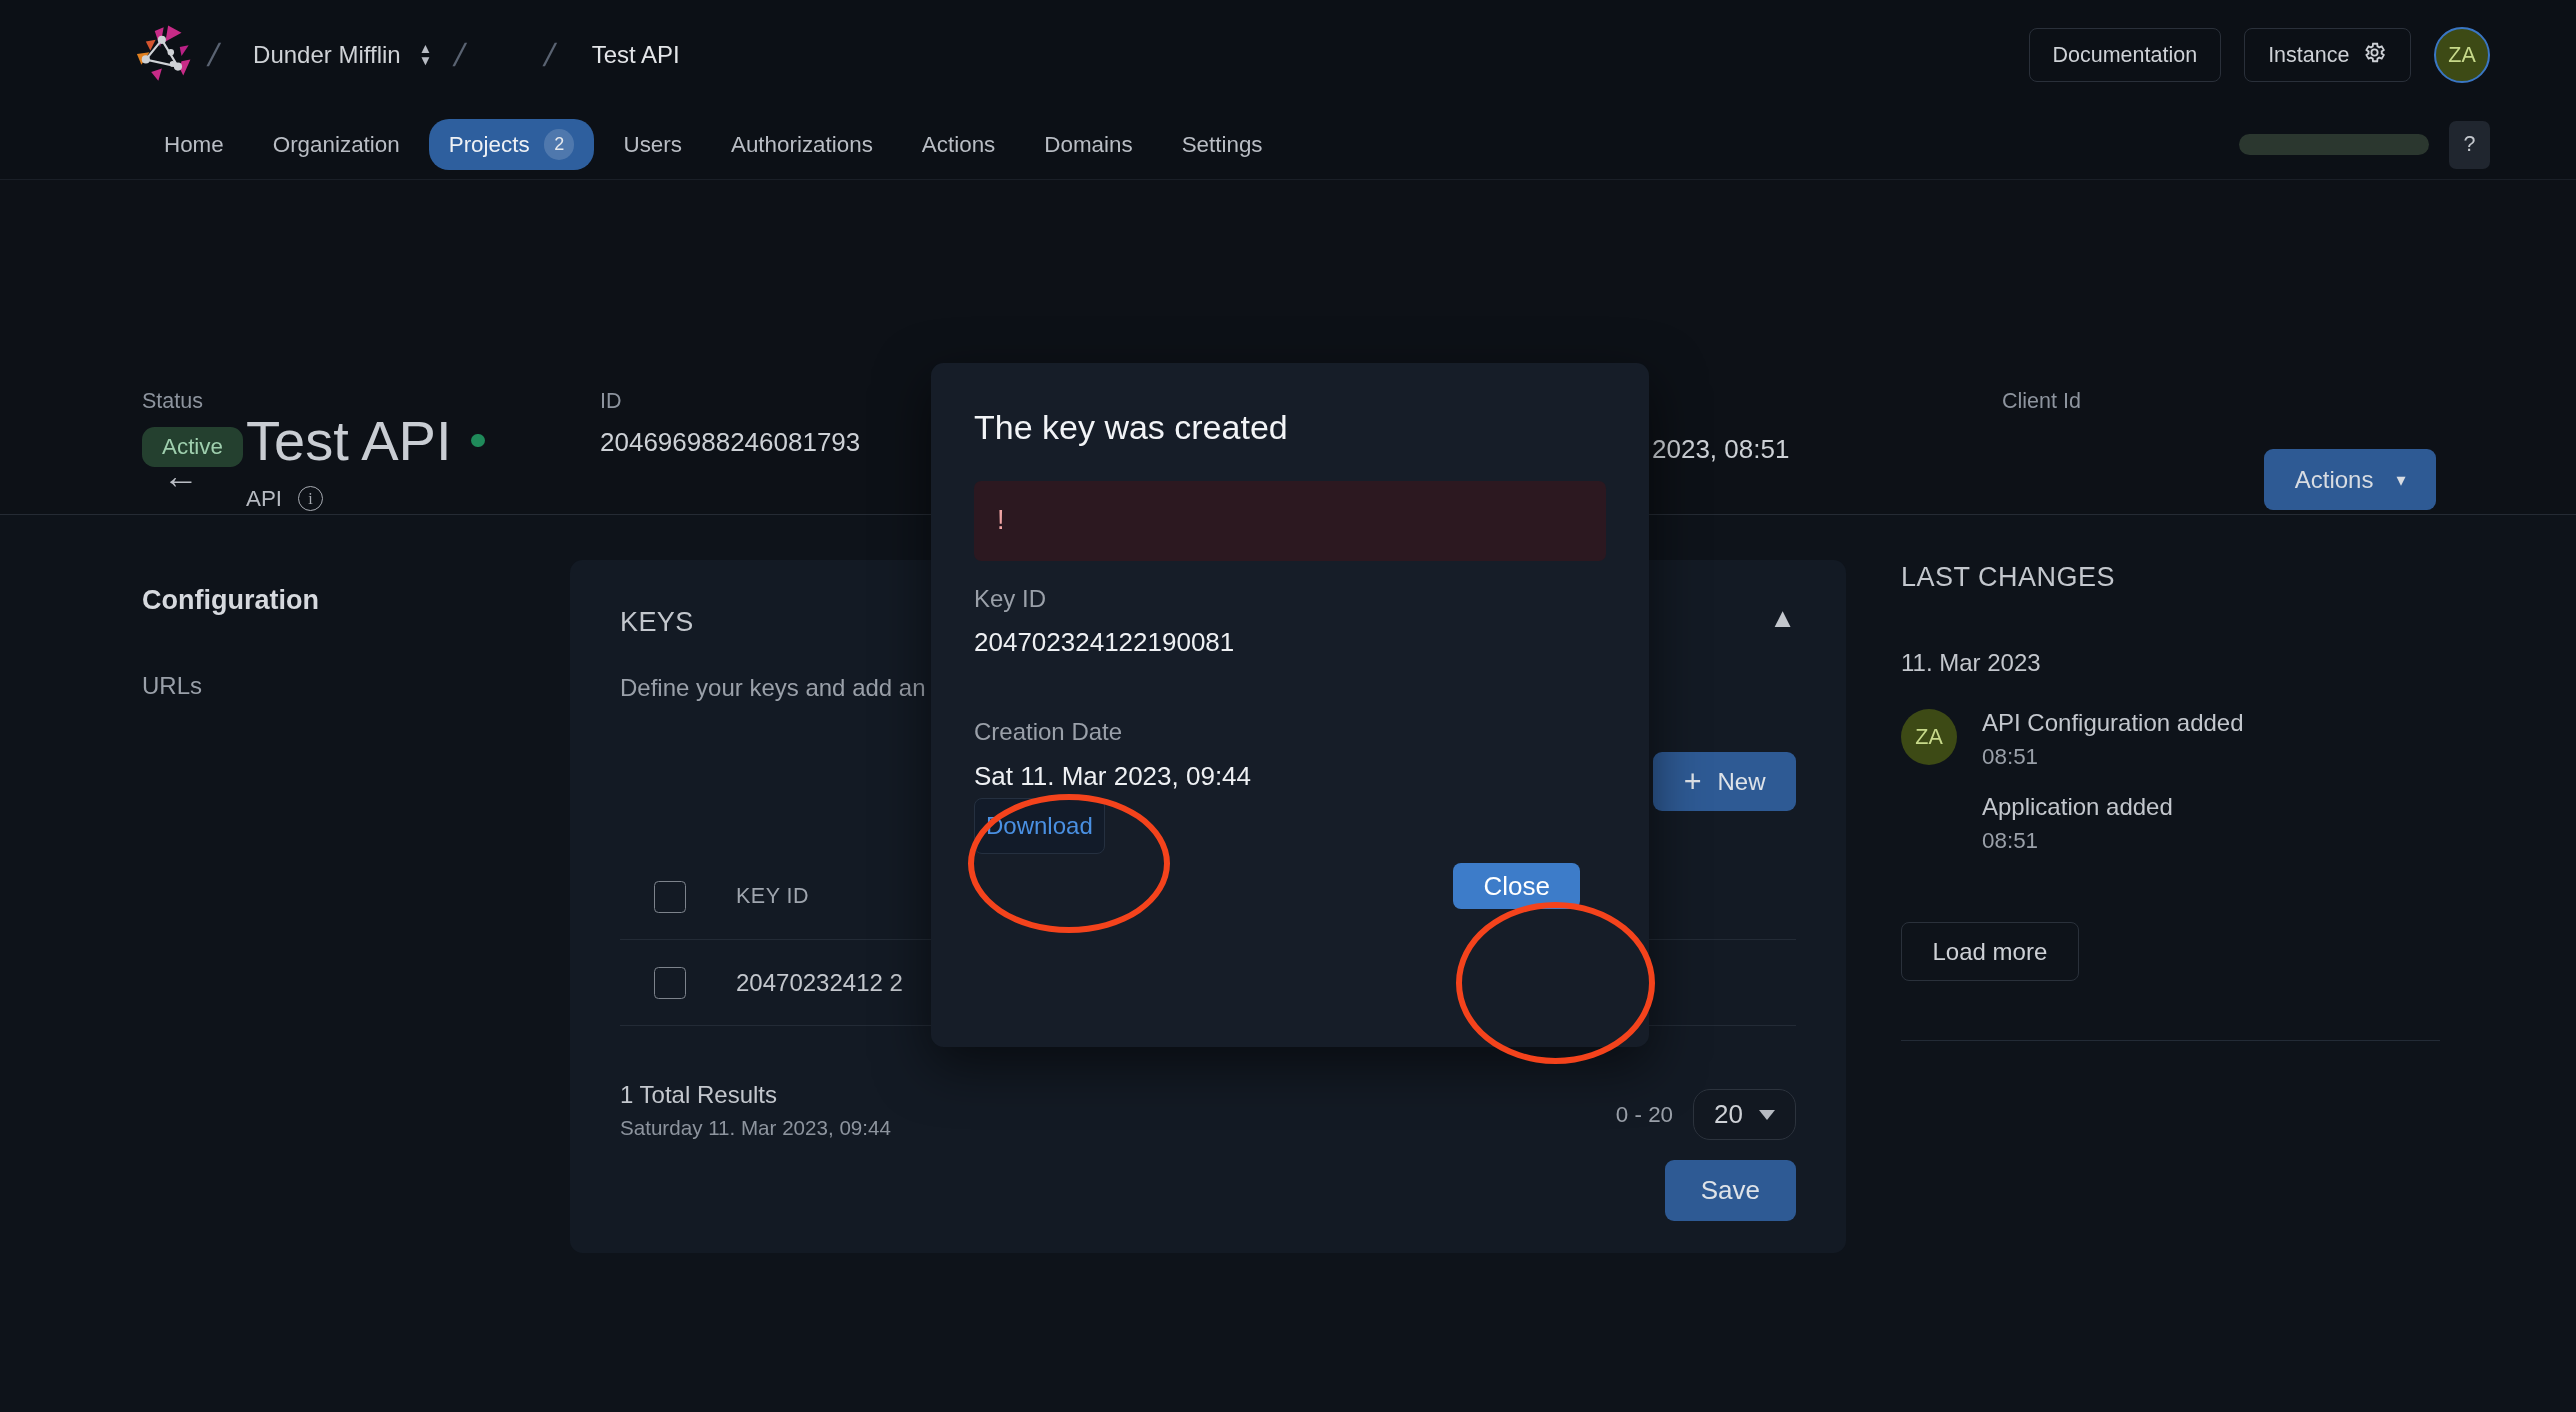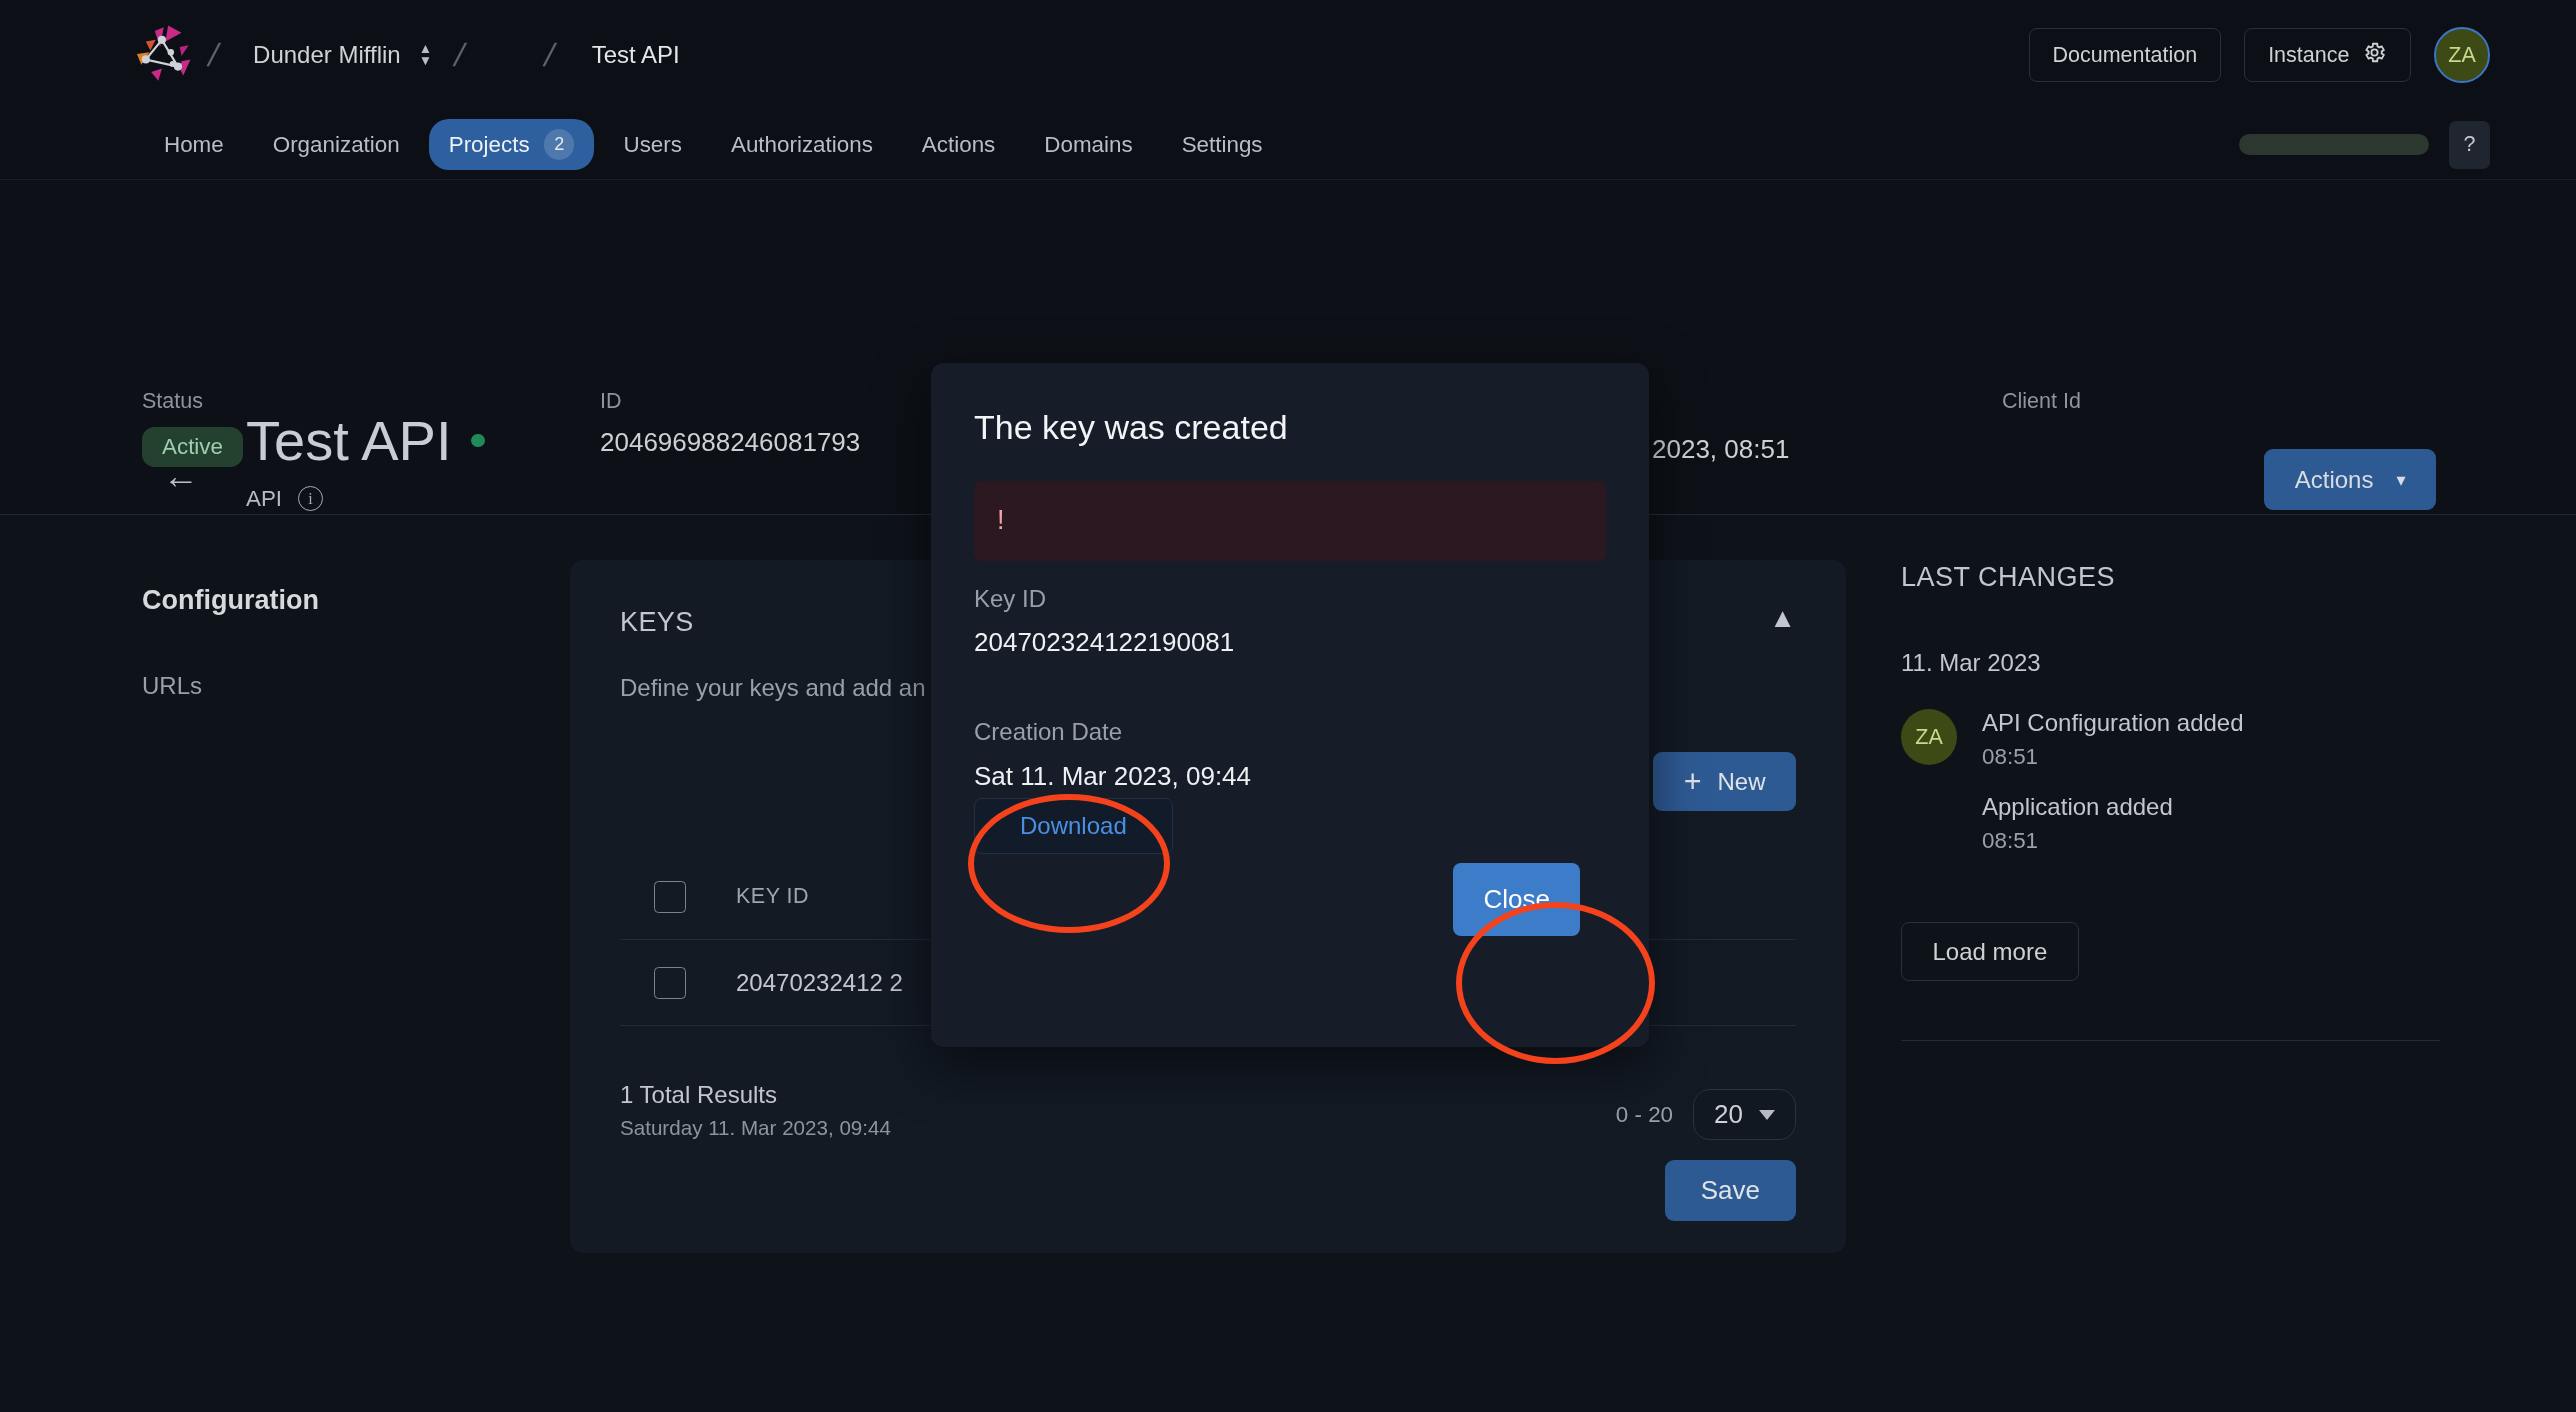--- a/index.html
+++ b/index.html
@@ -188,27 +188,27 @@
     background: #2c1820; border-radius: 7.2px; padding: 25px 23px;
     display: flex; gap: 23px; align-items: flex-start;
   }
   .warn-icon { font-size: 27px; color: #f0a4a4; line-height: 1.1; flex: none; }
   .warn-text { font-size: 24px; line-height: 1.35; color: #f3c8c8; }
   .modal-label { position: absolute; left: 43px; font-size: 24px; color: #9aa0a9; }
   .modal-value { position: absolute; left: 43px; font-size: 26px; color: #eef0f3; }
   .dl-btn {
     position: absolute; left: 43px; top: 435px;
     border: 0.9px solid #253040; border-radius: 8px; background: #121b29;
-    height: 56px; padding: 0 45px; font-size: 24px; color: #4a90e2;
+    height: 56px; padding: 0 11px; font-size: 24px; color: #4a90e2;
     cursor: pointer; font-family: inherit;
   }
   .close-btn {
     position: absolute; left: 522px; top: 500px;
     background: #3d7cc9; color: #ffffff; border: none; border-radius: 8px;
-    height: 73px; padding: 0 30.5px; font-size: 26px; cursor: pointer; font-family: inherit;
+    height: 46px; padding: 0 30.5px; font-size: 26px; cursor: pointer; font-family: inherit;
   }
 
   
   .anno { position: absolute; border: 6.3px solid #f4431c; border-radius: 50%; z-index: 60; pointer-events: none; }
   .anno-dl { left: 968px; top: 794px; width: 202px; height: 139px; }
   .anno-close { left: 1456px; top: 902px; width: 199px; height: 162px; }
 </style>
 </head>
 <body>
 

